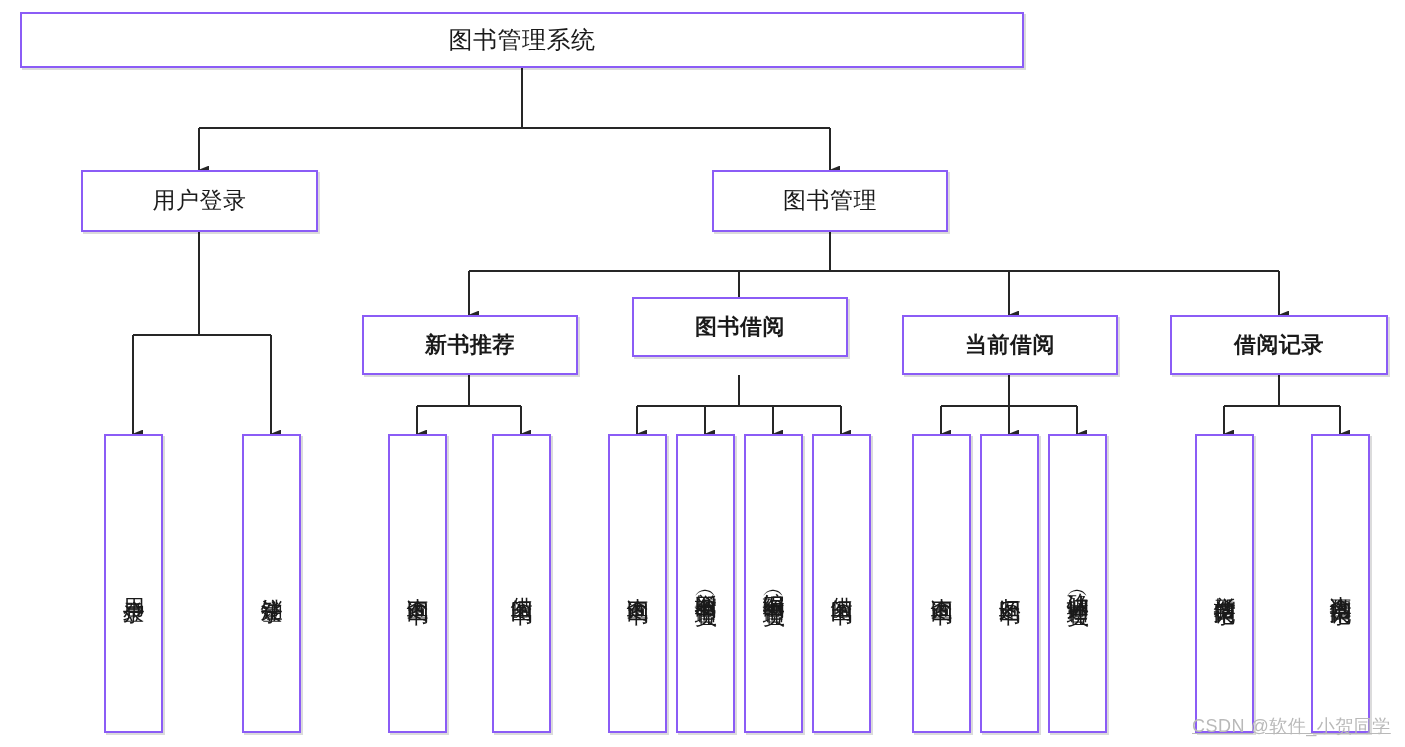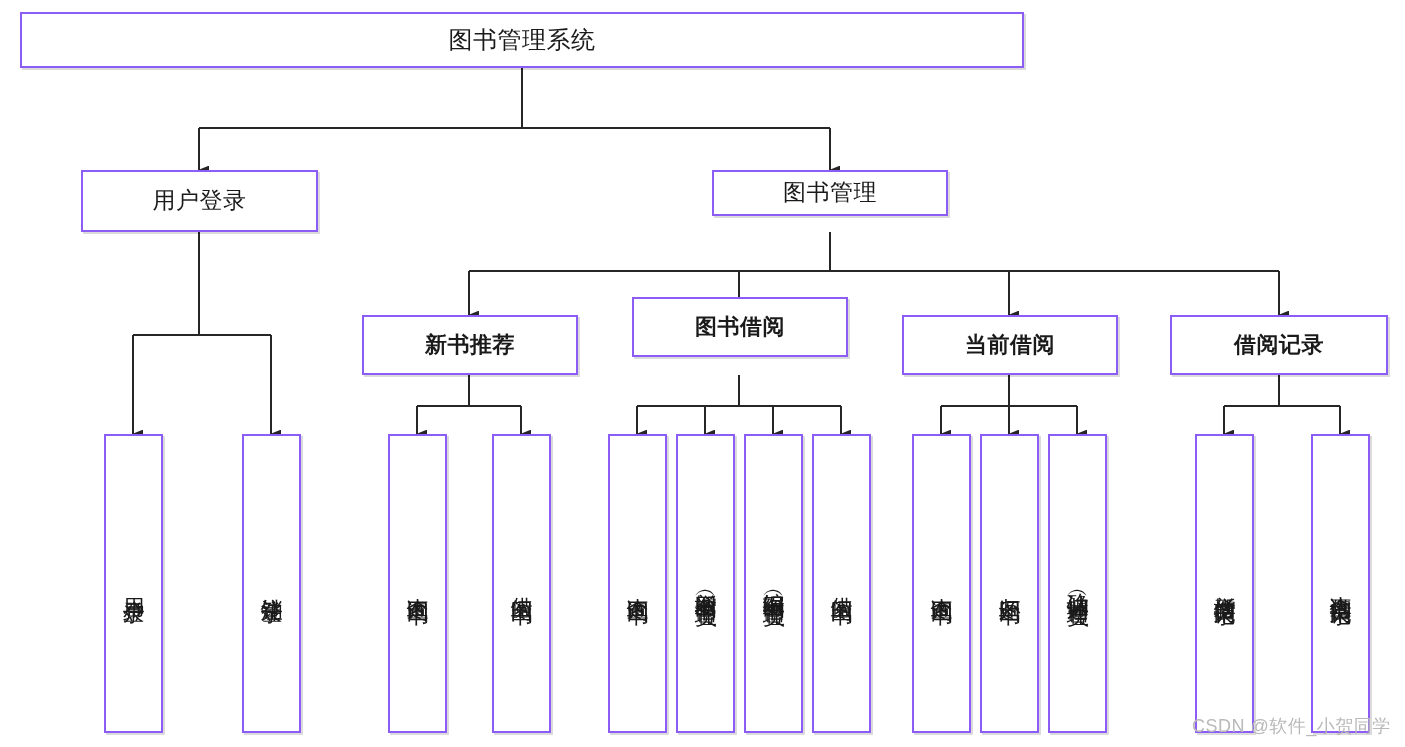--- a/index.html
+++ b/index.html
@@ -126,21 +126,21 @@
     </g>
   </svg>
 
   <div class="node-box node-root" style="left:20px; top:12px; width:1004px; height:56px;">
     <span class="node-label">图书管理系统</span>
   </div>
 
   <div class="node-box node-l1" style="left:81px; top:170px; width:237px; height:62px;">
     <span class="node-label">用户登录</span>
   </div>
-  <div class="node-box node-l1" style="left:712px; top:170px; width:236px; height:46px;">
+  <div class="node-box node-l1" style="left:712px; top:170px; width:236px; height:62px;">
     <span class="node-label">图书管理</span>
   </div>
 
   <div class="node-box node-l2" style="left:362px; top:315px; width:216px; height:60px;">
     <span class="node-label">新书推荐</span>
   </div>
   <div class="node-box node-l2" style="left:632px; top:297px; width:216px; height:60px;align-items:center;">
     <span class="node-label">图书借阅</span>
   </div>
   <div class="node-box node-l2" style="left:1170px; top:315px; width:218px; height:60px;">
@@ -187,15 +187,15 @@
     <span class="node-label">确认归还（管理员）</span>
   </div>
 
   <div class="node-box node-leaf" style="left:1195px; top:434px; width:59px; height:299px;">
     <span class="node-label">新增借阅记录</span>
   </div>
   <div class="node-box node-leaf" style="left:1311px; top:434px; width:59px; height:299px;">
     <span class="node-label">查询借阅记录</span>
   </div>
 
-  <div class="watermark" style="left:1192px; top:714px;">CSDN @软件_小贺同学</div>
+  <div class="watermark" style="left:1192px; top:714px;text-decoration:underline;">CSDN @软件_小贺同学</div>
 
 </div>
 
 </body></html>

